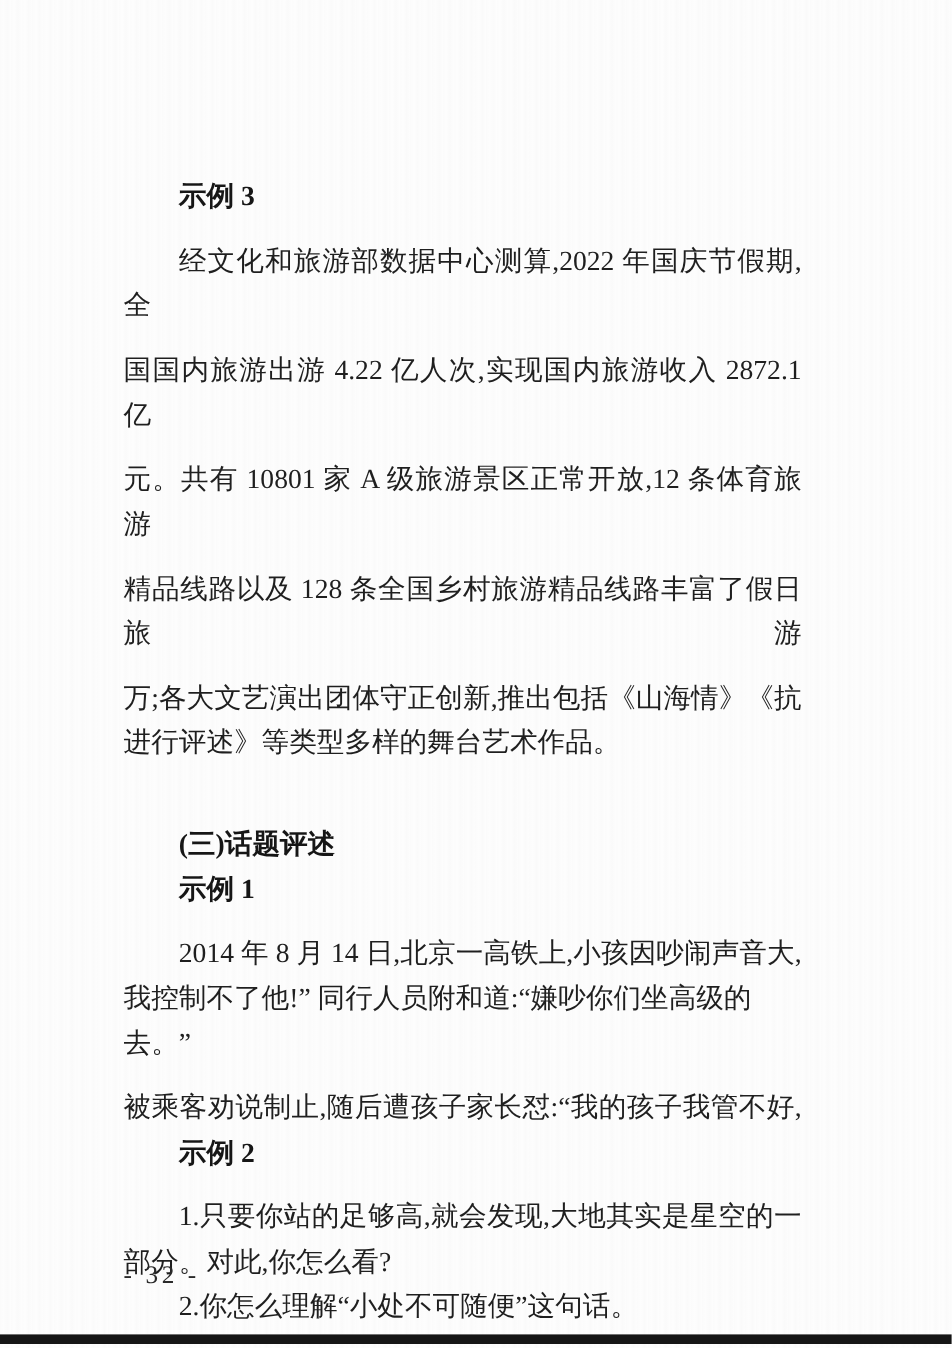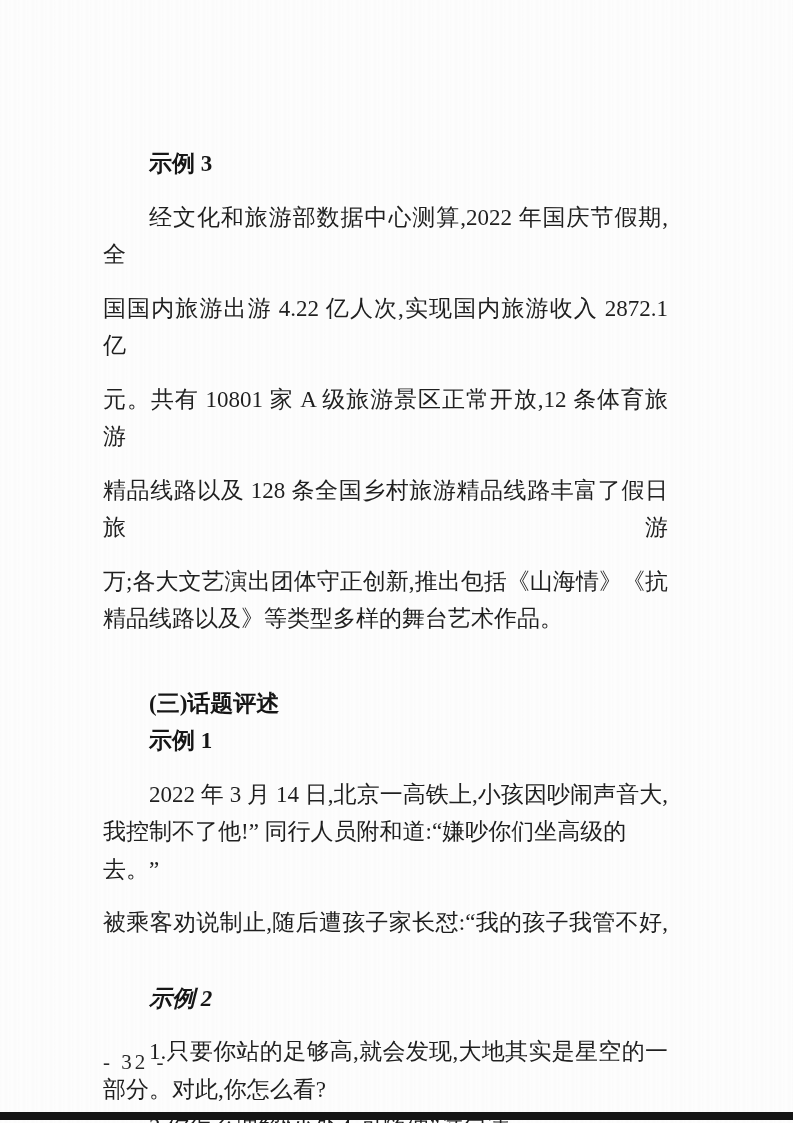--- a/index.html
+++ b/index.html
@@ -48,22 +48,20 @@
     text-indent: 46px;
   }
   .heading {
     font-weight: 700;
     color: #161616;
   }
   .mt-section {
     margin-top: 47px;
   }
   .mt-example2 {
-    margin-top: 38px;
-    font-style: italic;
   }
   .page-num {
     position: absolute;
     left: 103px;
     top: 1049px;
     font-size: 21px;
     line-height: 26px;
     letter-spacing: 3px;
     color: #2a2a2a;
   }
@@ -84,30 +82,30 @@
   <div class="content">
 
     <div class="line heading indent left">示例 3</div>
 
     <div>
       <div class="line just indent">经文化和旅游部数据中心测算,2022 年国庆节假期,全</div>
       <div class="line just">国国内旅游出游 4.22 亿人次,实现国内旅游收入 2872.1 亿</div>
       <div class="line just">元。共有 10801 家 A 级旅游景区正常开放,12 条体育旅游</div>
       <div class="line just">精品线路以及 128 条全国乡村旅游精品线路丰富了假日旅游</div>
       <div class="line just">万;各大文艺演出团体守正创新,推出包括《山海情》《抗</div>
-      <div class="line left">精品线路以及》等类型多样的舞台艺术作品。</div>
+      <div class="line left">进行评述》等类型多样的舞台艺术作品。</div>
     </div>
 
     <div class="line heading indent left mt-section">(三)话题评述</div>
 
     <div class="line heading indent left">示例 1</div>
 
 
     <div>
-      <div class="line just indent">2022 年 3 月 14 日,北京一高铁上,小孩因吵闹声音大,</div>
+      <div class="line just indent">2014 年 8 月 14 日,北京一高铁上,小孩因吵闹声音大,</div>
       <div class="line left">我控制不了他!” 同行人员附和道:“嫌吵你们坐高级的去。”</div>
       <div class="line just">被乘客劝说制止,随后遭孩子家长怼:“我的孩子我管不好,</div>
     </div>
 
     <div class="line heading indent left mt-example2">示例 2</div>
 
 
     <div>
       <div class="line just indent">1.只要你站的足够高,就会发现,大地其实是星空的一</div>
       <div class="line left">部分。对此,你怎么看?</div>

